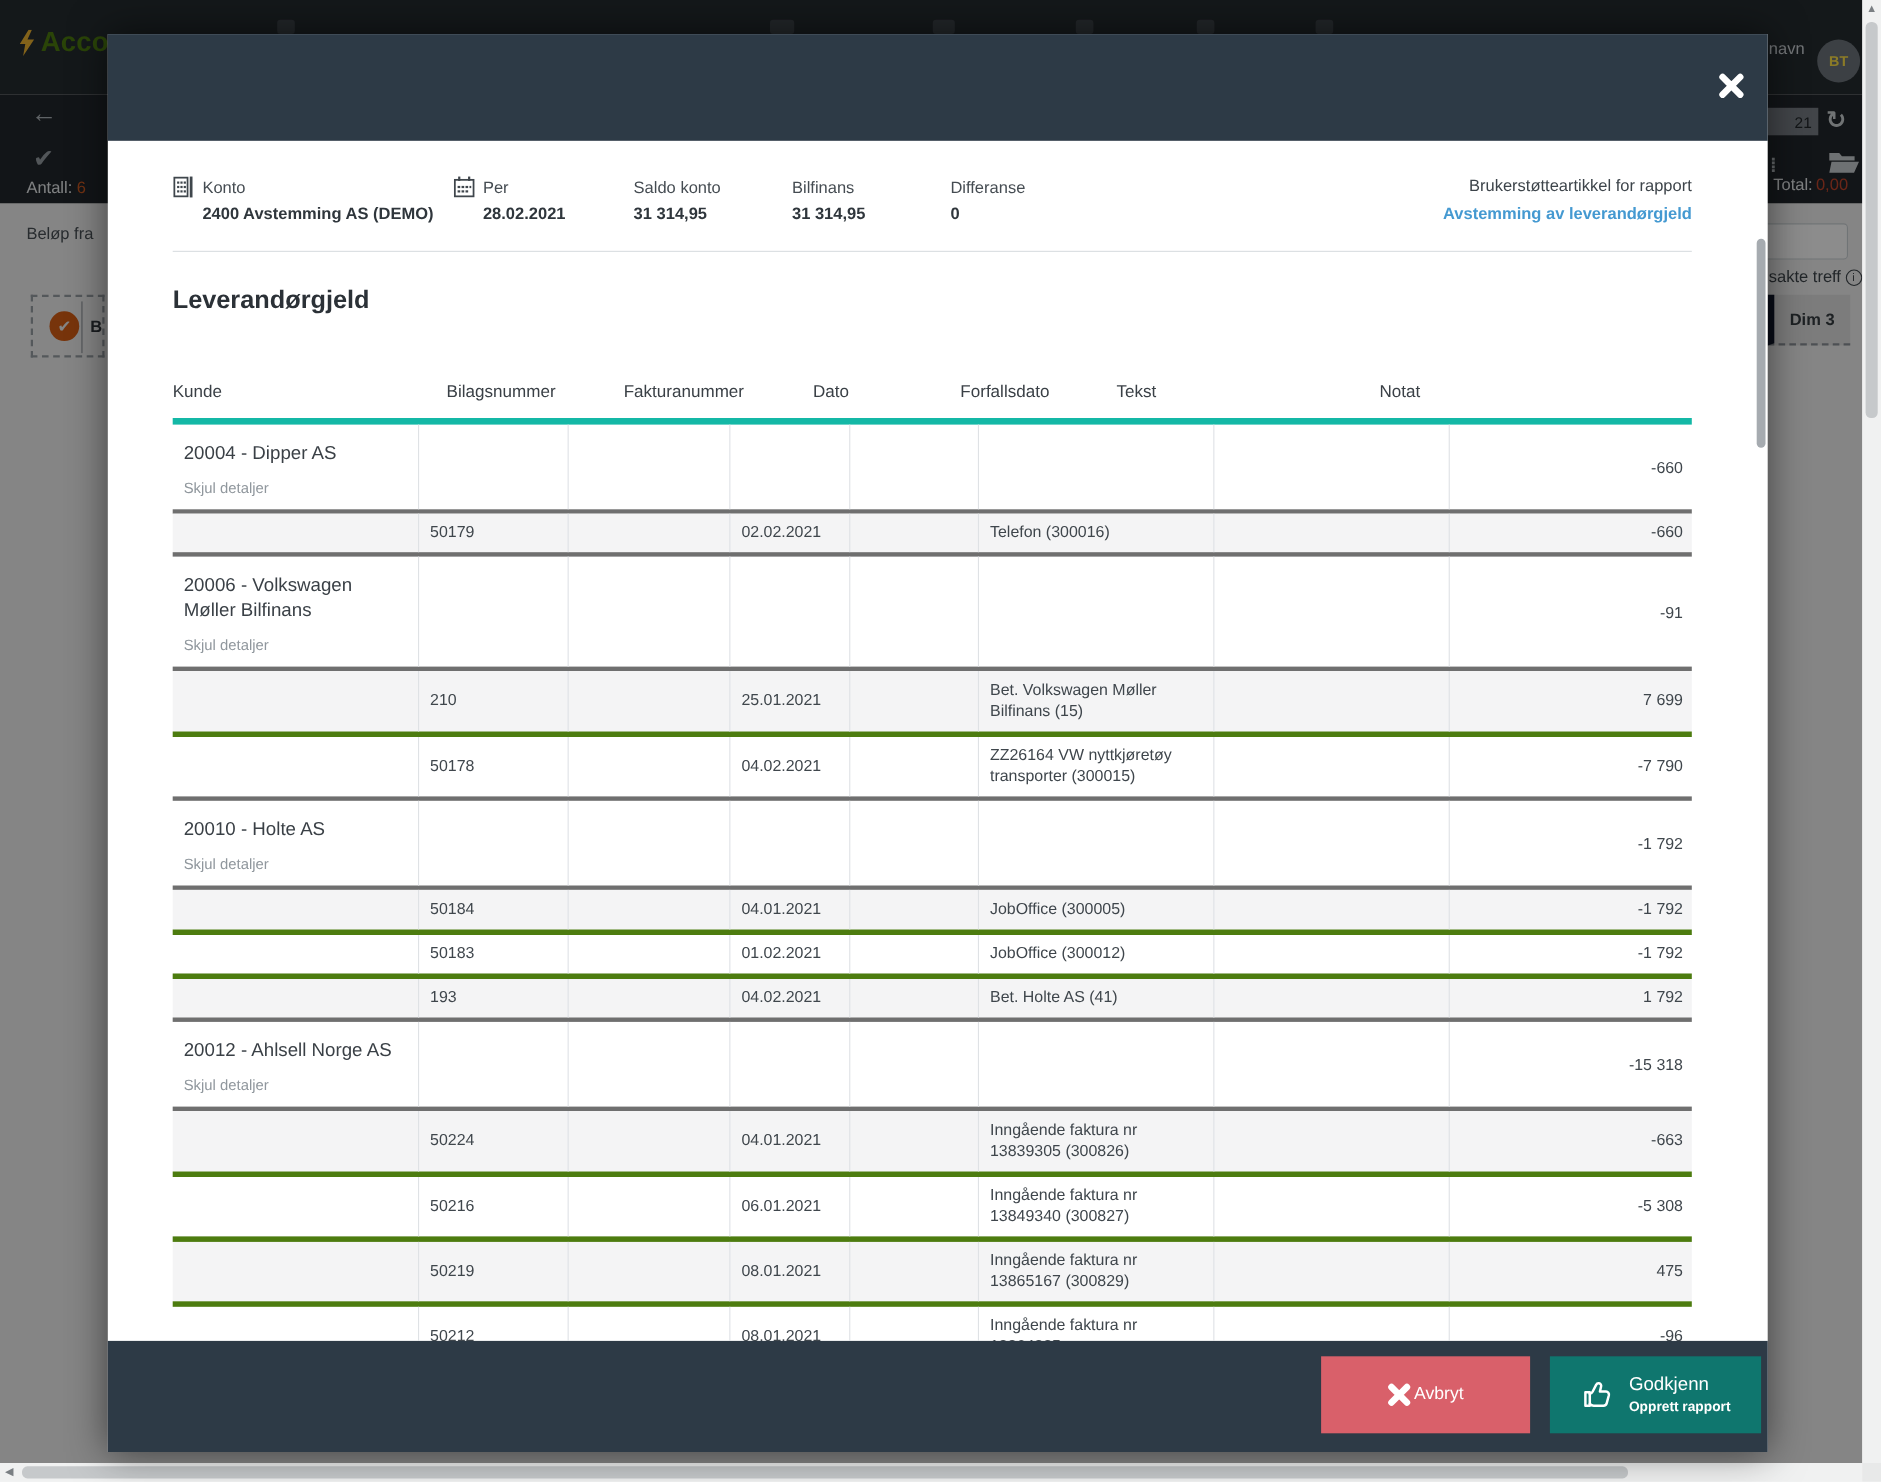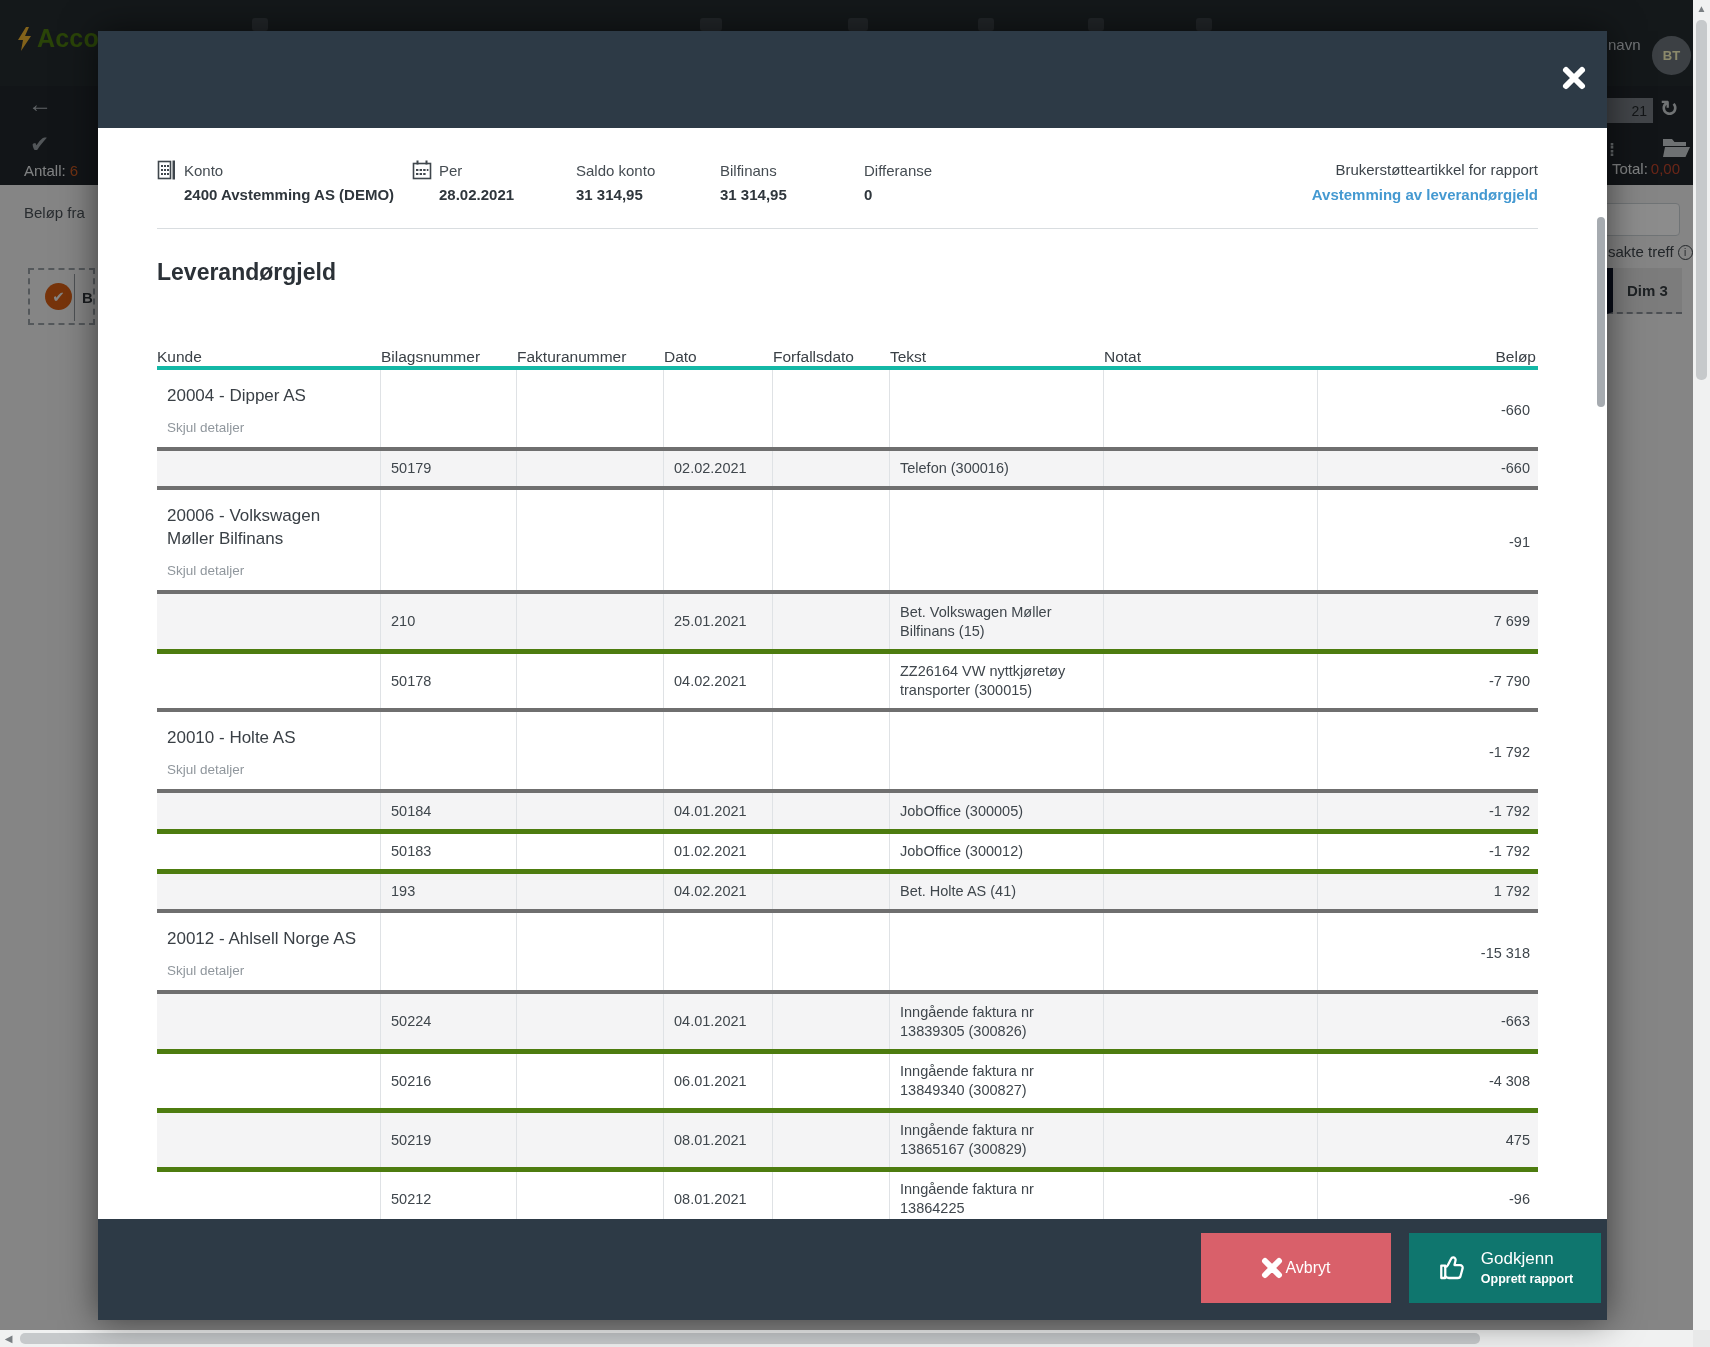--- a/index.html
+++ b/index.html
@@ -9,21 +9,21 @@
 
   
   .bg-topbar  { position:absolute; left:0; top:0; width:1693px; height:86px; background:#262c31; }
   .bg-topbar2 { position:absolute; left:0; top:86px; width:1693px; height:99px; background:#22272c; }
   .bg-content { position:absolute; left:0; top:185px; width:1693px; height:1145px; background:#f2f2f2; }
   .logo { position:absolute; left:16px; top:24px; display:flex; align-items:center; gap:4px; }
   .logo-text { color:#4d7c0f; font-size:25px; font-weight:bold; letter-spacing:.2px; }
   .navhint { position:absolute; top:18px; height:13px; width:16px; background:rgba(165,175,182,.20); border-radius:3px; }
   .bg-user { position:absolute; top:36px; left:1608px; color:#cfd5d9; font-size:15px; }
   .avatar { position:absolute; left:1652px; top:36px; width:39px; height:39px; border-radius:50%; background:#6e767c;
-            color:#fef9c3; font-size:13px; font-weight:bold; display:flex; align-items:center; justify-content:center; }
+            color:#fde047; font-size:13px; font-weight:bold; display:flex; align-items:center; justify-content:center; }
   .back-ic { position:absolute; left:28px; top:90px; color:#aeb5ba; font-size:24px; font-weight:bold; }
   .check-ic { position:absolute; left:30px; top:131px; color:#969da3; font-size:23px; font-weight:bold; }
   .antall { position:absolute; left:24px; top:162px; font-size:15px; color:#e8ebed; }
   .antall b { color:#cc5a22; font-weight:normal; margin-left:4px; }
   .bg-input21 { position:absolute; left:1604px; top:98px; width:49px; height:25px; background:#787f85; color:#23272b;
                 font-size:14px; display:flex; align-items:center; justify-content:flex-end; padding-right:6px; }
   .refresh-ic { position:absolute; left:1660px; top:96px; color:#ccd1d4; font-size:22px; font-weight:bold; }
   .dots-ic { position:absolute; left:1609px; top:140px; color:#b7bdc1; font-size:18px; font-weight:bold; letter-spacing:1px; }
   .folder-ic { position:absolute; left:1662px; top:136px; }
   .total { position:absolute; left:1612px; top:160px; font-size:15px; color:#e8ebed; }
@@ -70,21 +70,21 @@
   .info-value.noicon { padding-left:0; }
   .info-help { margin-left:auto; text-align:right; padding-top:0; }
   .help-text { font-size:15px; color:#3d444a; }
   .help-link { font-size:15px; font-weight:bold; color:#4499d1; margin-top:8px; cursor:pointer; }
 
   .report-title { font-size:23px; font-weight:bold; color:#2b3137; margin-top:29px; line-height:28px; }
 
   
   .rtable { margin-top:0; }
   .trow { display:grid; grid-template-columns:224px 136px 147px 109px 117px 214px 214px 220px; }
-  .thead { padding-top:62px; border-bottom:4px solid #14b8a6; }
+  .thead { padding-top:62px; padding-bottom:14px; border-bottom:6px solid #14b8a6;gap:25px; }
   .thead .hcell { font-size:15.5px; color:#3a4046; }
   .thead .hcell:last-child { text-align:right; padding-right:2px; }
   .cell { border-right:1px solid #dfe2e5; padding:8px 10px; font-size:14.5px; color:#3f464c; line-height:19px;
           display:flex; align-items:center; }
   .cell:last-child { border-right:none; justify-content:flex-end; padding-right:8px; }
   .group-row { border-bottom:4px solid #6f6f6f; }
   .group-row .cell { padding-top:14px; padding-bottom:10px; align-items:flex-start; }
   .group-row .cell:last-child { align-items:center; }
   .gname { font-size:17px; color:#3a4046; line-height:23px; }
   .gtoggle { font-size:13.5px; color:#90979d; margin-top:11px; cursor:pointer; }
@@ -383,21 +383,21 @@
               <div class="cell">-663</div>
             </div>
             <div class="trow detail-row dbl">
               <div class="cell"></div>
               <div class="cell">50216</div>
               <div class="cell"></div>
               <div class="cell">06.01.2021</div>
               <div class="cell"></div>
               <div class="cell">Inngående faktura nr 13849340 (300827)</div>
               <div class="cell"></div>
-              <div class="cell">-4 308</div>
+              <div class="cell">-5 308</div>
             </div>
             <div class="trow detail-row alt dbl">
               <div class="cell"></div>
               <div class="cell">50219</div>
               <div class="cell"></div>
               <div class="cell">08.01.2021</div>
               <div class="cell"></div>
               <div class="cell">Inngående faktura nr 13865167 (300829)</div>
               <div class="cell"></div>
               <div class="cell">475</div>

